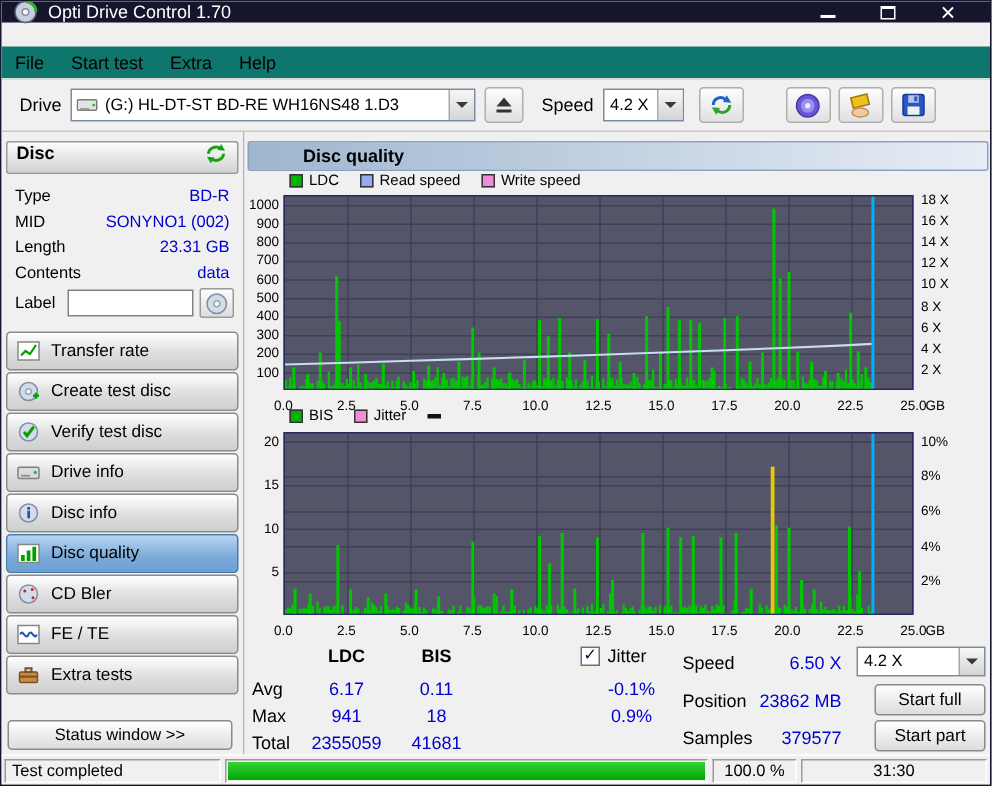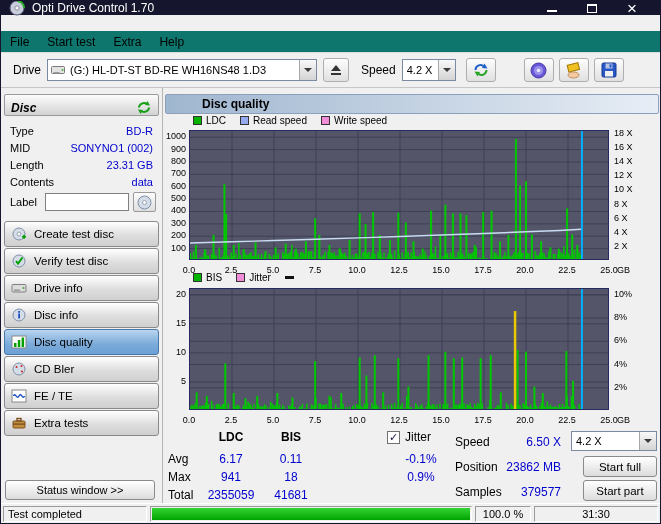--- a/index.html
+++ b/index.html
@@ -28,21 +28,21 @@
   .combo-text { flex:1; font-size:11px; padding:0 4px; white-space:nowrap; overflow:hidden; }
   .combo-btn { width:17px; align-self:stretch; background:linear-gradient(#f8f8f8,#d4d4d4); border-left:1px solid #a8a8a8; display:flex; align-items:center; justify-content:center; }
   .arrow-down { width:0; height:0; border-left:4px solid transparent; border-right:4px solid transparent; border-top:4px solid #3a3a3a; }
   .drive-combo { width:270px; }
   .speed-combo { width:54px; margin-right:10px; }
   .tbtn { height:24px; background:linear-gradient(#fdfdfd,#e0e0e0); border:1px solid #aeaeae; border-radius:3px; display:flex; align-items:center; justify-content:center; }
   .drive-ico { display:flex; margin-left:3px; }
 
   
   .sidebar { position:absolute; left:0; top:87px; width:162px; height:417px; background:#f0f0f0; border-right:1px solid #b4b4b4; }
-  .panel-header { margin:6px 3px 0 3px; height:22px; border:1px solid #9a9a9a; border-radius:2px; background:linear-gradient(#fcfcfc,#d2d2d2); display:flex; align-items:flex-end; padding:0 6px;font-style:italic; }
+  .panel-header { margin:6px 3px 0 3px; height:22px; border:1px solid #9a9a9a; border-radius:2px; background:linear-gradient(#fcfcfc,#d2d2d2); display:flex; align-items:flex-start; padding:0 6px; }
   .panel-header .ph-title { font-weight:bold; font-size:12px; }
   .panel-header .refresh-ico { margin-left:auto; display:flex; }
   .fields { margin-top:6px; }
   .frow { display:flex; align-items:center; height:17px; padding:0 9px; font-size:11px; }
   .fvalue { margin-left:auto; color:#0000cd; }
   .label-row { display:flex; align-items:center; height:24px; padding:0 6px 0 9px; font-size:11px; gap:4px;justify-content:space-between; }
   .label-input { width:84px; height:18px; border:1px solid #808080; background:#fff; font-size:11px; padding:0 3px; }
   .label-btn { width:24px; height:20px; background:linear-gradient(#fdfdfd,#dedede); border:1px solid #9a9a9a; border-radius:2px; display:flex; align-items:center; justify-content:center; }
   .side-buttons { margin-top:7px; padding:0 3px; }
   .side-btn { height:26px; margin-bottom:1px; width:100%; display:flex; align-items:center; gap:7px; padding-left:6px; font-size:11.5px; color:#000; background:linear-gradient(#ffffff,#dedede 55%,#cfcfcf); border:1px solid #8a8a8a; border-radius:3px; text-align:left; font-family:inherit; }
@@ -221,20 +221,27 @@
       <span class="flabel" style="width:33px;">Label</span>
       <input class="label-input" value="" style="">
       <button class="label-btn">
         <svg width="15" height="15">
             <circle cx="7.5" cy="7.5" r="6.5" fill="#d4dce8" stroke="#8090a8"></circle>
             <circle cx="7.5" cy="7.5" r="2" fill="#fafafa" stroke="#9aa4b4"></circle>
           </svg>
       </button>
     </div>
     <div class="side-buttons">
+      <button class="side-btn">
+        <svg width="16" height="16">
+            <rect x="1" y="2" width="14" height="12" fill="#fff" stroke="#888"></rect>
+            <polyline points="3,11 6,8 9,10 13,4" stroke="#00a000" fill="none" stroke-width="1.5"></polyline>
+          </svg>
+        <span>Transfer rate</span>
+      </button>
       <button class="side-btn">
         <svg width="16" height="16">
             <circle cx="8" cy="8" r="6" fill="#d4dce8" stroke="#8090a8"></circle>
             <circle cx="8" cy="8" r="1.9" fill="#fafafa" stroke="#9aa4b4"></circle>
             <rect x="11" y="10" width="4" height="1.6" fill="#00a000"></rect>
             <rect x="12.2" y="8.8" width="1.6" height="4" fill="#00a000"></rect>
           </svg>
         <span>Create test disc</span>
       </button>
       <button class="side-btn">

